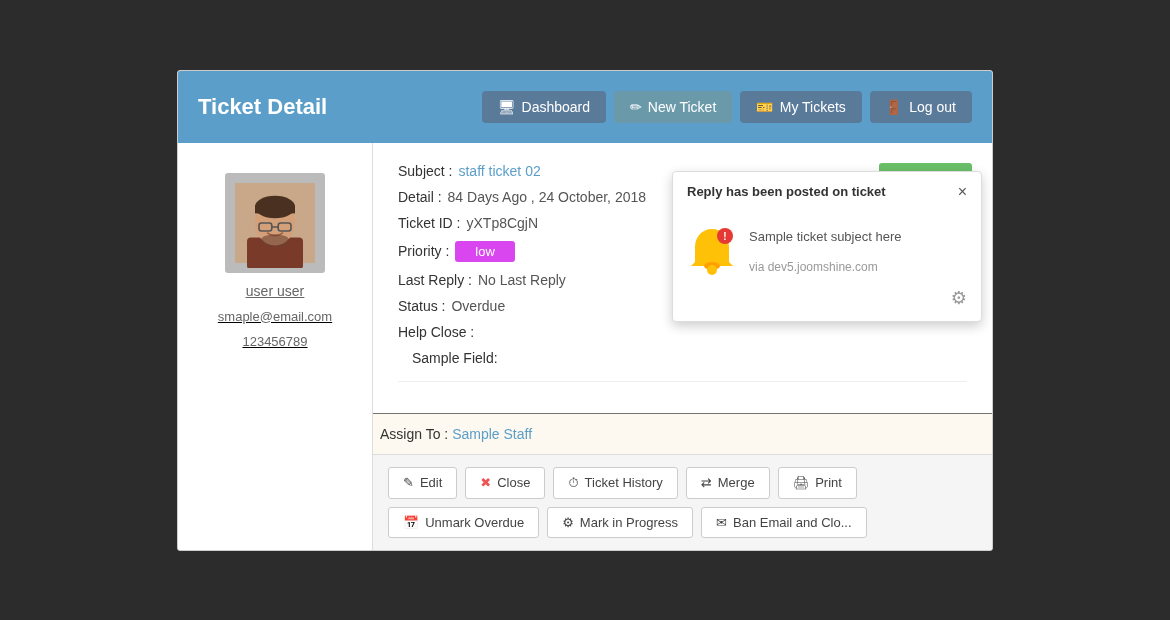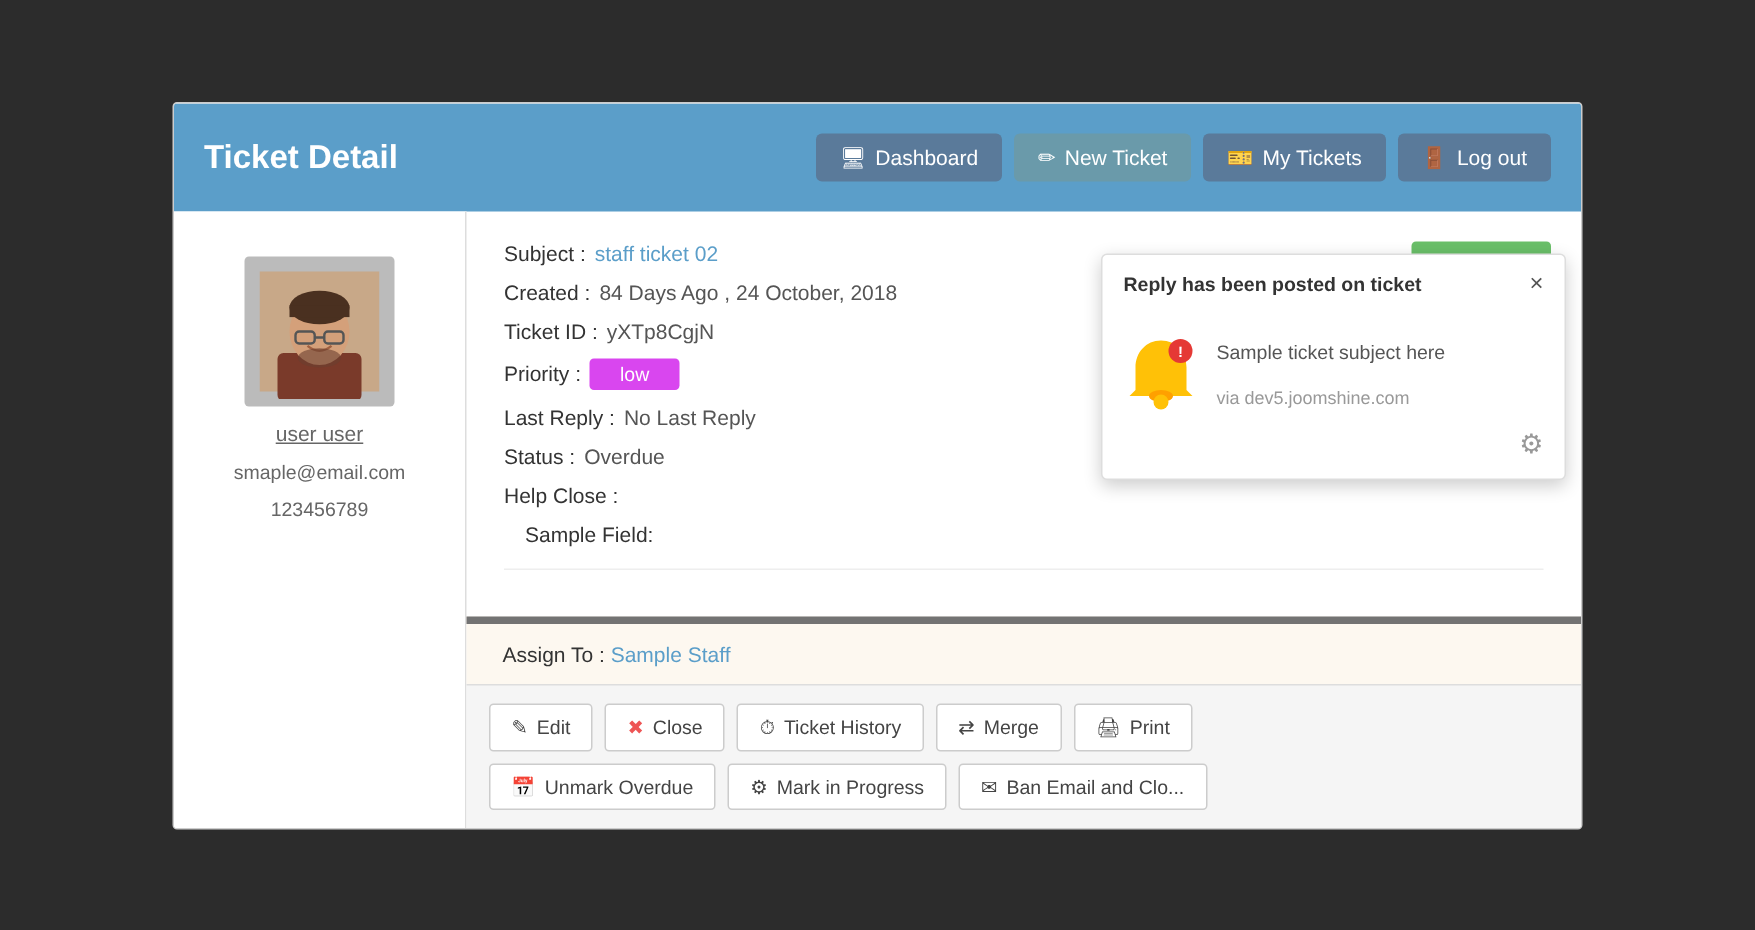--- a/index.html
+++ b/index.html
@@ -7,21 +7,21 @@
       background: #2c2c2c;
       font-family: Arial, sans-serif;
       font-size: 14px;
       display: flex;
       justify-content: center;
       align-items: center;
       width: 1170px;
       min-height: 620px;
     }
     .main-container {
-      width: 940px;
+      width: 816px;
       background: #fff;
       border: 1px solid #ccc;
       border-radius: 3px;
       overflow: hidden;
     }
     
     .header {
       background: #5b9ec9;
       padding: 0 20px;
       display: flex;
@@ -60,20 +60,21 @@
     
     .left-panel {
       width: 195px;
       background: #fff;
       border-right: 1px solid #ddd;
       padding: 30px 15px;
       display: flex;
       flex-direction: column;
       align-items: center;
       gap: 10px;
+      text-decoration: underline;
     }
     .avatar {
       width: 100px;
       height: 100px;
       border-radius: 3px;
       overflow: hidden;
       background: #bbb;
       display: flex;
       align-items: center;
       justify-content: center;
@@ -145,22 +146,22 @@
       right: 20px;
       background: #6abf69;
       color: #fff;
       padding: 12px 22px;
       font-size: 18px;
       border-radius: 3px;
       font-weight: bold;
     }
     .assign-row {
       background: #fdf8f0;
-      padding: 12px 24px;
-      border-top: 5px solid #737373;
+      padding: 12px 7px;
+      border-top: 1px solid #737373;
       font-size: 14px;
       color: #333;
       margin-top: 11px;
     }
     .assign-link {
       color: #5b9ec9;
     }
 
     
     .actions {
@@ -313,21 +314,21 @@
     </div>
 
     <div style="flex:1; display:flex; flex-direction:column;">
       <div class="right-panel">
         <div class="ticket-info">
           <div class="info-row">
             <span class="info-label">Subject :</span>
             <span class="info-value link">staff ticket 02</span>
           </div>
           <div class="info-row">
-            <span class="info-label">Created :</span>
+            <span class="info-label">Detail :</span>
             <span class="info-value">84 Days Ago , 24 October, 2018</span>
           </div>
           <div class="info-row">
             <span class="info-label">Ticket ID :</span>
             <span class="info-value">yXTp8CgjN</span>
           </div>
           <div class="info-row">
             <span class="info-label">Priority :</span>
             <span class="priority-badge">low</span>
           </div>

